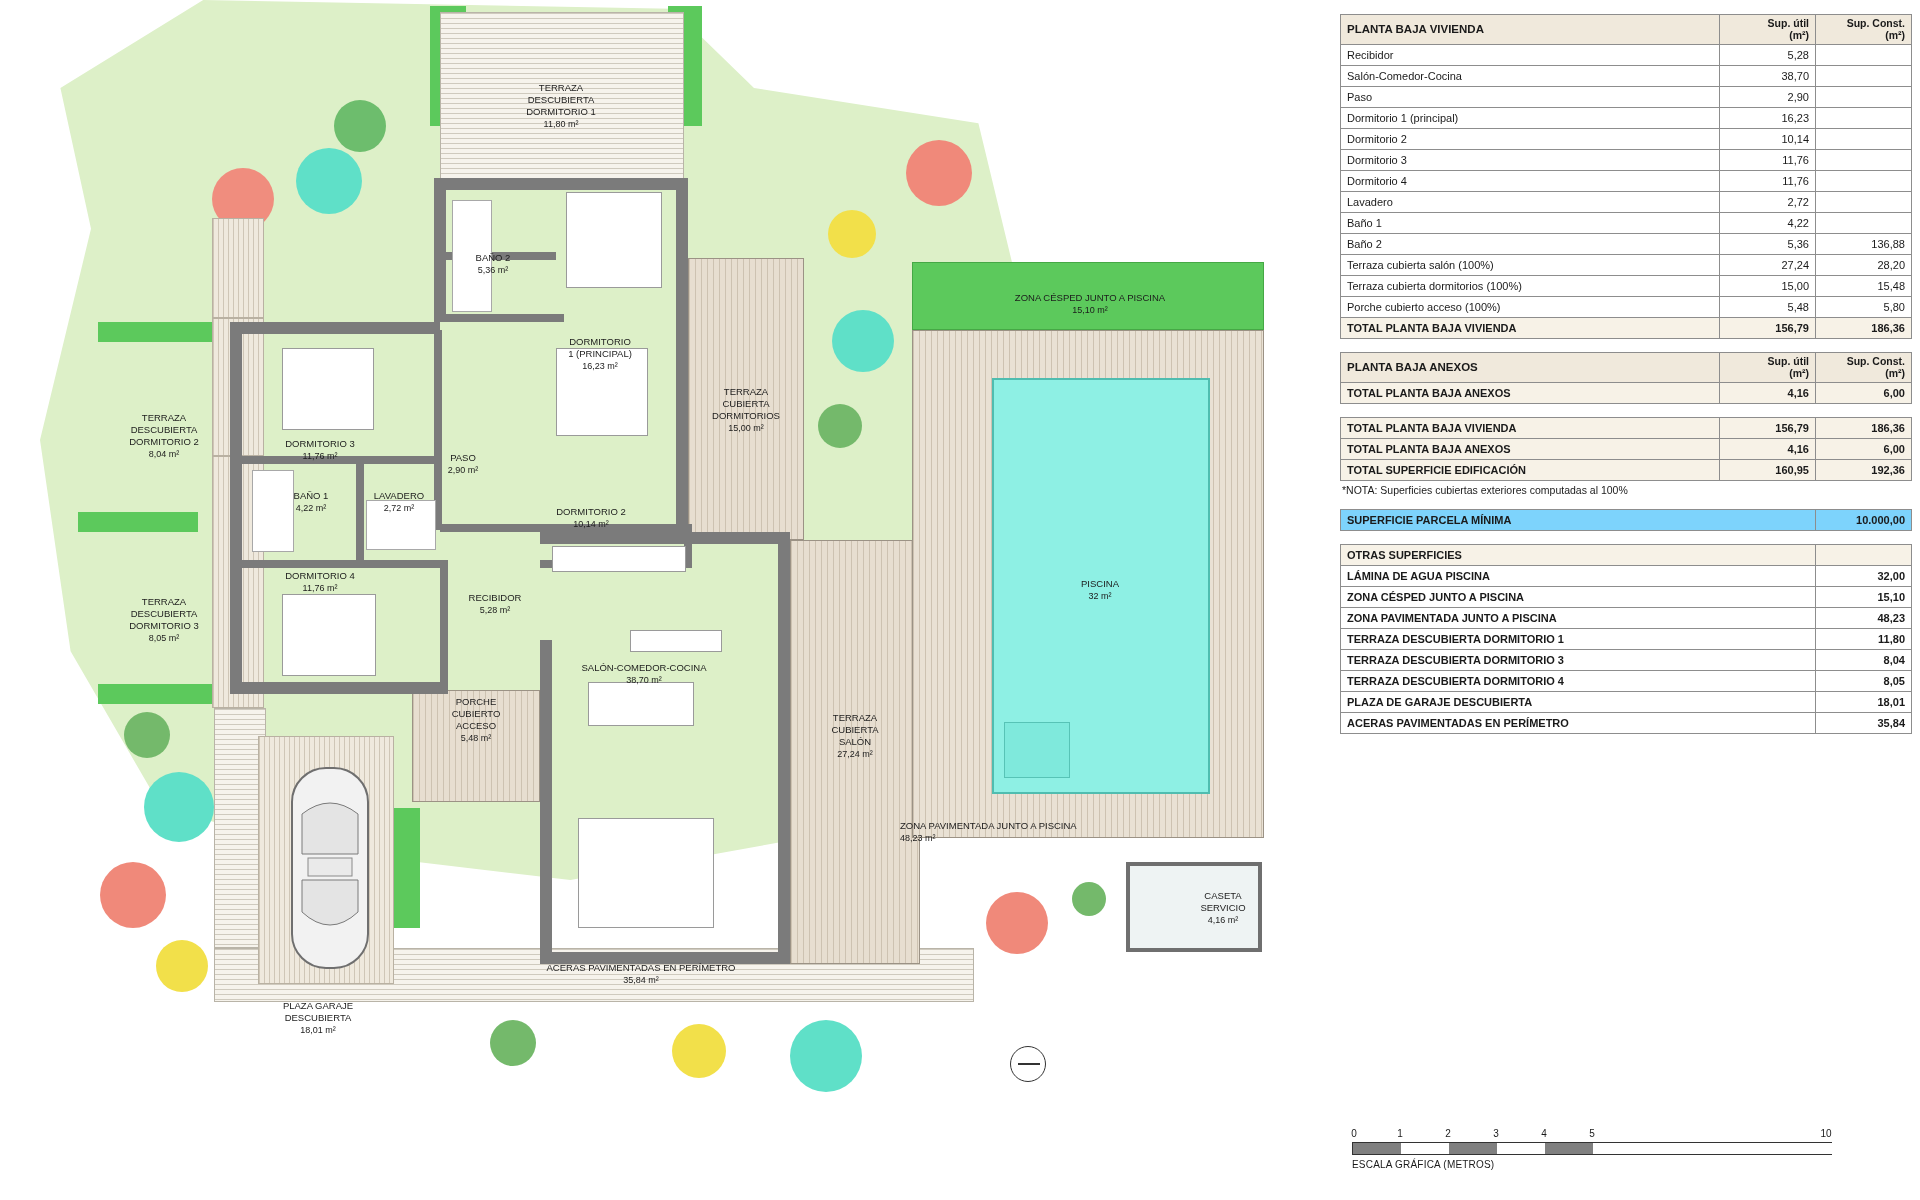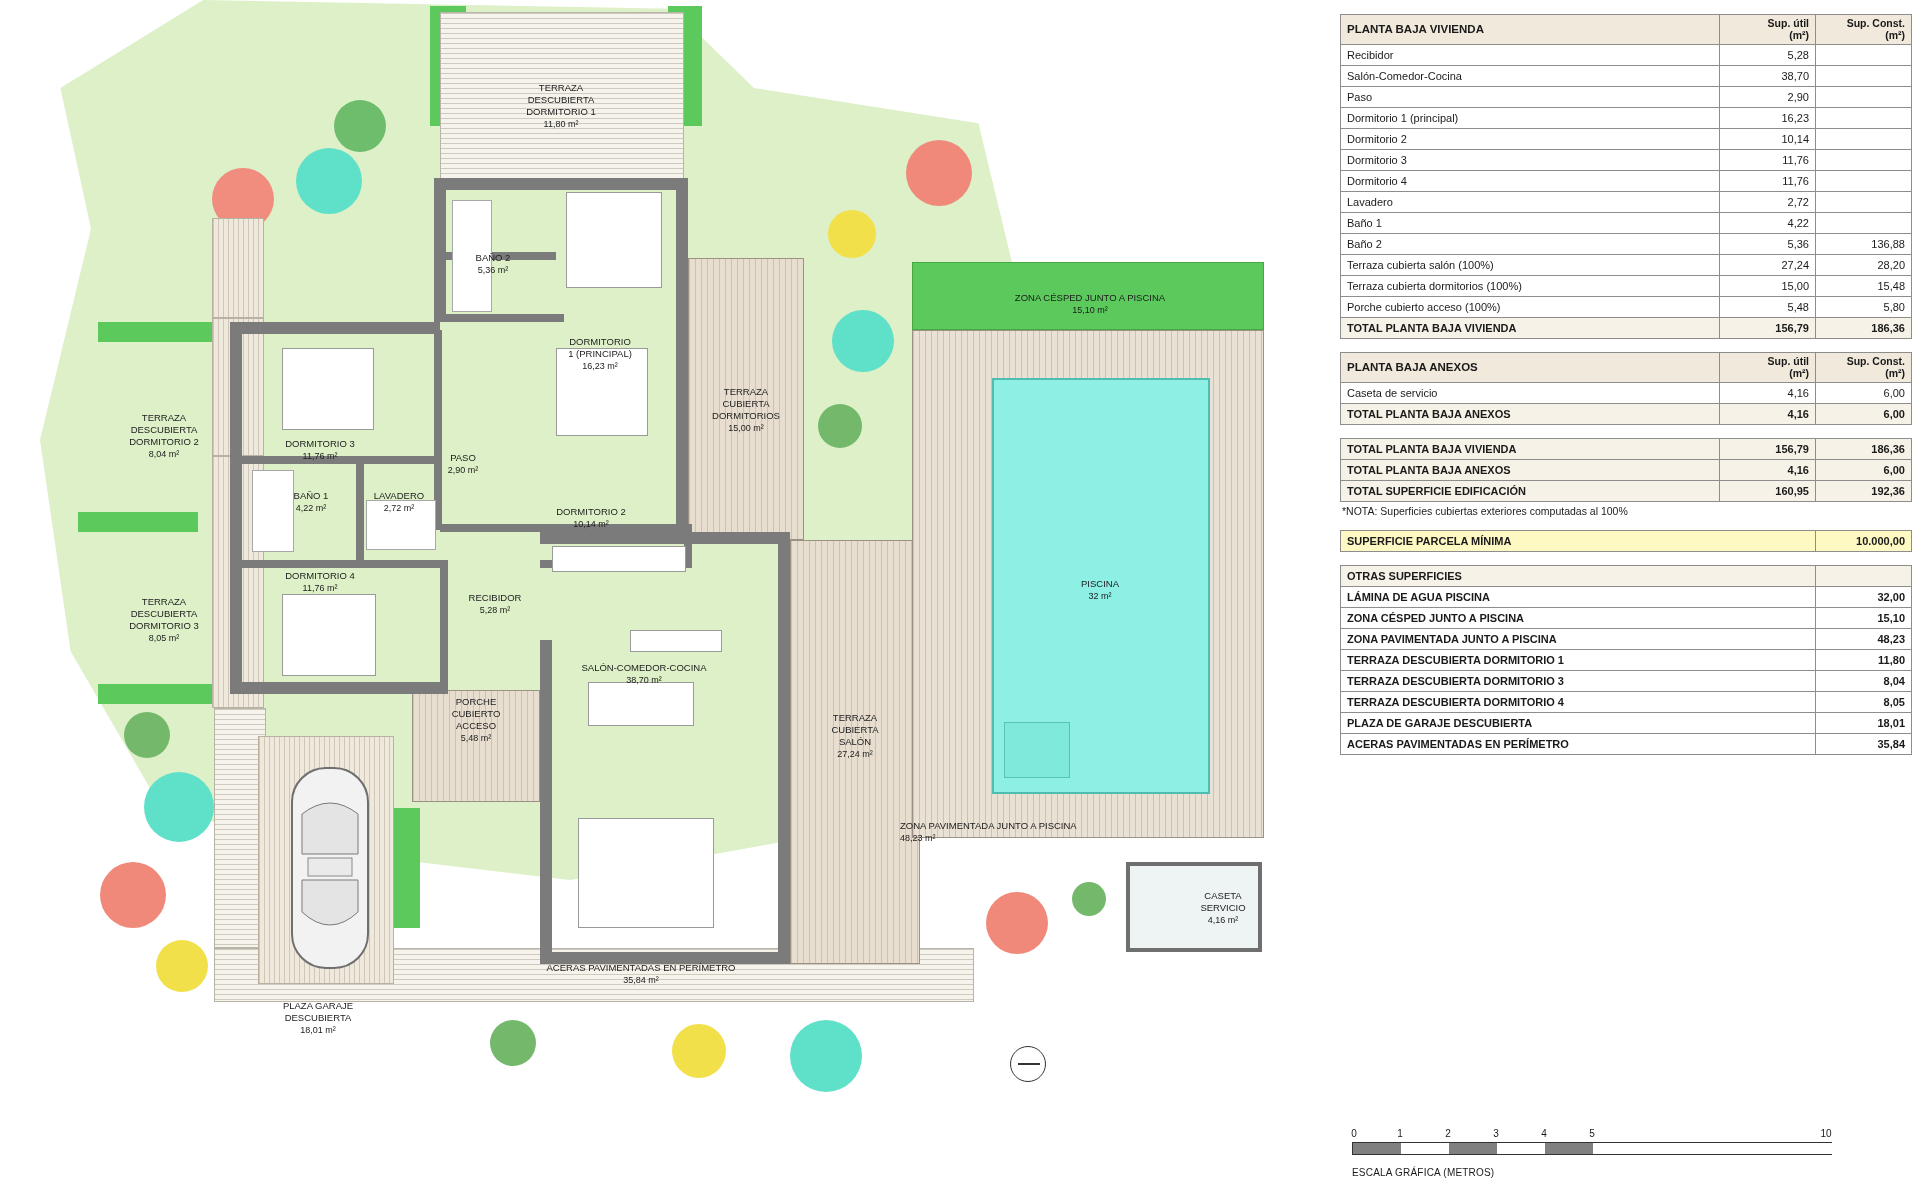--- a/index.html
+++ b/index.html
@@ -73,34 +73,34 @@
   }
 
   
   #scale { position:absolute; left:1352px; top:1128px; width:480px; }
   .scale-bar { display:flex; height:13px; border:1px solid #333; }
   .scale-bar div { flex:1 1 auto; }
   .sb-dark { background:#808080; }
   .sb-light { background:#ffffff; }
   .scale-nums { position:relative; height:14px; font-size:10px; }
   .scale-nums span { position:absolute; transform:translateX(-50%); }
-  .scale-cap { margin-top:12px; font-size:10px; letter-spacing:.2px; }
+  .scale-cap { margin-top:4px; font-size:10px; letter-spacing:.2px; }
 
   
   #tables { position:absolute; left:1340px; top:14px; width:572px; }
   table { border-collapse:collapse; width:100%; font-size:11px; }
   td, th { border:1px solid #8d8d8d; padding:3px 6px; font-weight:normal; text-align:left;
            height:21px; vertical-align:middle; }
   .hdr td { background:#f0e9dc; font-weight:bold; text-align:center; font-size:10.5px; line-height:1.1; }
   .hdr td.left { text-align:left; font-size:11.5px;margin-top:21px; }
   td.num { text-align:right; width:96px; }
   tr.total td { background:#f7f2e7; font-weight:bold; }
   .spacer { height:13px; }
   .note { font-size:10.5px; padding:3px 0 0 2px; }
-  .blue td { background:#fef9c3; font-weight:bold; }
+  .blue td { background:#7dd3fc; font-weight:bold; }
   .otras td { font-weight:bold; }
   .otras td.cap { background:#f7f2e7; }
 </style>
 </head>
 <body>
 
 <div id="plan">
 
   <div class="lawn"></div>
 
@@ -416,25 +416,20 @@
     <tbody>
         <tr class="hdr">
       <td class="left">PLANTA BAJA ANEXOS</td>
       <td class="num">
         <span>Sup. útil</span><br><span>(m²)</span>
       </td>
       <td class="num">
         <span>Sup. Const.</span><br><span>(m²)</span>
       </td>
     </tr>
-    <tr>
-          <td>Caseta de servicio</td>
-          <td class="num">4,16</td>
-          <td class="num">6,00</td>
-        </tr>
     <tr class="total">
           <td>TOTAL PLANTA BAJA ANEXOS</td>
           <td class="num">4,16</td>
           <td class="num">6,00</td>
         </tr>
   </tbody>
     </table>
 
   <div class="spacer"></div>
 

